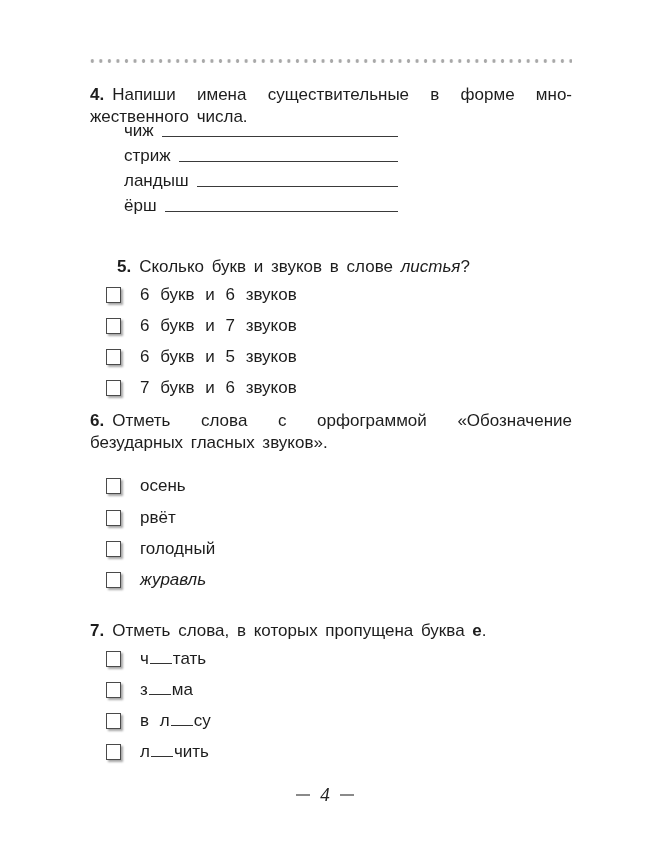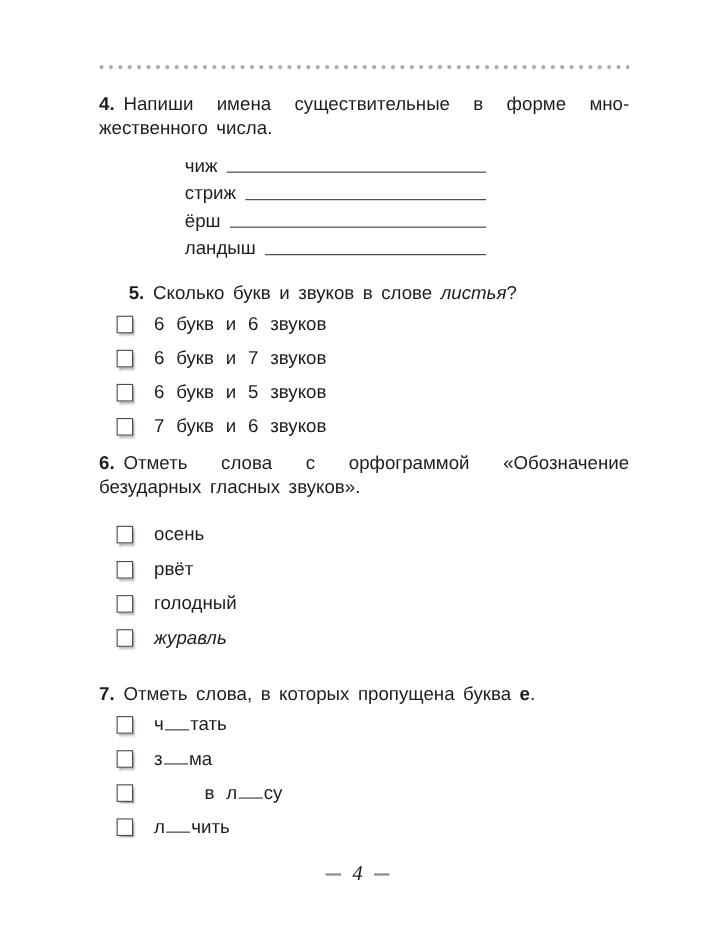--- a/index.html
+++ b/index.html
@@ -41,35 +41,35 @@
 
 <div class="dotted-rule"></div>
 
 <div class="task" style="top:84px;">
   <div class="task-heading justify-last">
     <span class="num">4.</span><span>Напиши имена существительные в форме мно-</span>
   </div>
   <div class="task-heading">жественного числа.</div>
 </div>
 
-<div class="fill-list" style="top:136px;margin-left:44px;">
+<div class="fill-list" style="top:116px;">
   <div class="fill-row">
     <span class="word">чиж</span>
     <span class="line"></span>
   </div>
   <div class="fill-row">
     <span class="word">стриж</span>
     <span class="line"></span>
   </div>
   <div class="fill-row">
-    <span class="word">ёрш</span>
+    <span class="word">ландыш</span>
     <span class="line"></span>
   </div>
   <div class="fill-row">
-    <span class="word">ландыш</span>
+    <span class="word">ёрш</span>
     <span class="line"></span>
   </div>
 </div>
 
 <div class="task" style="top:256px;margin-left:27px;">
   <div class="task-heading">
     <span class="num">5.</span><span>Сколько букв и звуков в слове </span><span class="italic">листья</span><span>?</span>
   </div>
 </div>
 <div class="option" style="top:284px;">
@@ -118,21 +118,21 @@
   </div>
 </div>
 <div class="option" style="top:648px;">
   <span class="checkbox"></span>
   <span class="opt-label"><span>ч</span><span class="blank"></span><span>тать</span></span>
 </div>
 <div class="option" style="top:679px;">
   <span class="checkbox"></span>
   <span class="opt-label"><span>з</span><span class="blank"></span><span>ма</span></span>
 </div>
-<div class="option" style="top:710px;gap:46px;">
+<div class="option" style="top:710px;">
   <span class="checkbox"></span>
   <span class="opt-label"><span>в л</span><span class="blank"></span><span>су</span></span>
 </div>
 <div class="option" style="top:741px;">
   <span class="checkbox"></span>
   <span class="opt-label"><span>л</span><span class="blank"></span><span>чить</span></span>
 </div>
 
 <div class="footer">
   <span class="dash"></span>

